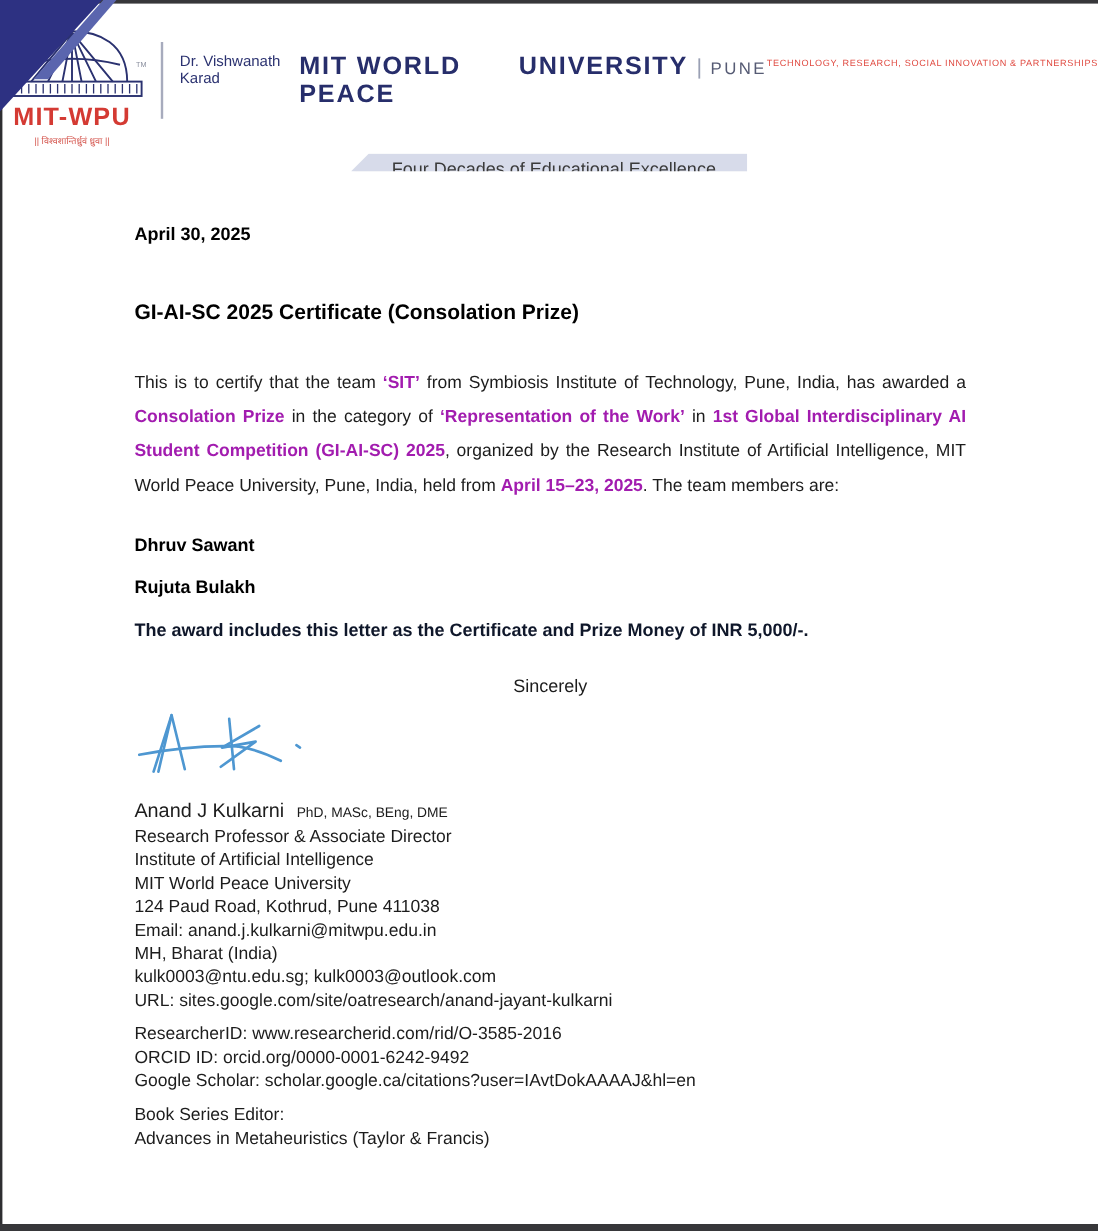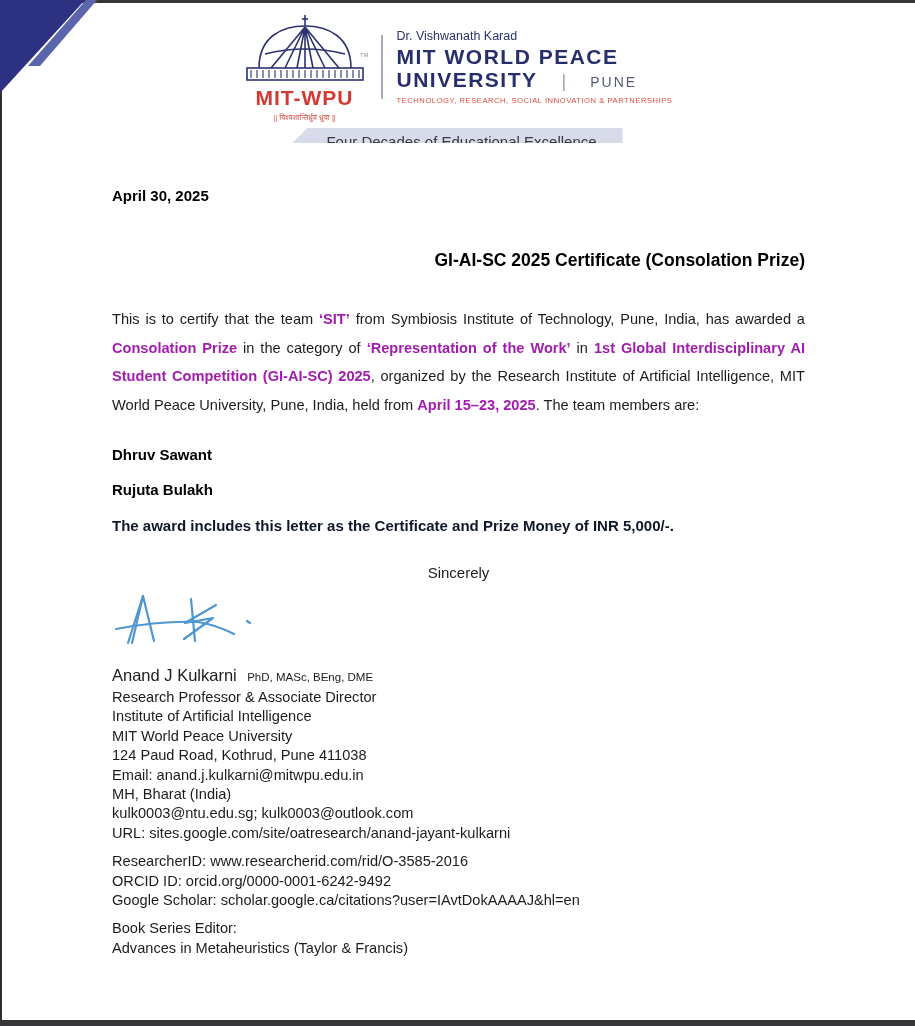--- a/index.html
+++ b/index.html
@@ -19,44 +19,44 @@
   .corner { position: absolute; top: 0; left: 0; z-index: 6; }
 
   
   .header { padding-top: 16px; display: flex; flex-direction: column; align-items: center; }
   .logo-row { display: flex; align-items: center; gap: 14px; height: 102px; }
   .logo-left { display: flex; flex-direction: column; align-items: center; width: 124px; position: relative; }
   .logo-tm { position: absolute; right: -2px; top: 40px; font-size: 6px; color: #8a8f9e; }
   .logo-acronym { color: #d43a33; font-weight: bold; font-size: 21px; letter-spacing: 1px; margin-top: 2px; }
   .logo-motto { color: #d4534b; font-size: 7.5px; margin-top: 2px; white-space: nowrap; }
   .logo-divider { width: 2px; height: 64px; background: #a7abbd; }
-  .logo-right { display: flex; flex-direction: column; }
+  .logo-right { display: flex; flex-direction: row; }
   .founder { color: #2b3270; font-size: 12.5px; margin-bottom: 2px; }
   .uni-line1 { color: #272e6b; font-size: 21px; font-weight: 800; letter-spacing: 1.5px; line-height: 23px; }
-  .uni-line2 { display: flex; align-items: baseline; gap: 24px; }
+  .uni-line2 { display: flex; align-items: baseline; gap: 7px; }
   .uni-line2 .pipe { color: #9aa0b4; font-weight: 300; font-size: 18px; }
   .uni-city { color: #565b74; font-size: 14px; letter-spacing: 2px; }
   .uni-tagline { color: #e04b42; font-size: 7.6px; letter-spacing: 0.55px; margin-top: 4px; white-space: nowrap; }
 
   
   .ribbon {
     margin-top: 10px;
     background: #d7dbea;
     color: #3a3a3a;
     font-size: 15px;
     height: 15px; line-height: 27px;
     padding: 0 26px 0 34px;
     clip-path: polygon(15px 0, 100% 0, 100% 100%, 0 100%);
     filter: drop-shadow(2px 2px 2px rgba(90,95,120,0.35));
   }
 
   
   .content { padding: 0 110px 0 112px; }
   .date { margin-top: 44px; font-size: 15px; font-weight: bold; color: #000; }
-  .title { margin-top: 46px; text-align: right; font-size: 17.5px; font-weight: bold; color: #000; }
+  .title { margin-top: 46px; text-align: left; font-size: 17.5px; font-weight: bold; color: #000; }
   .paragraph { margin-top: 34px; font-size: 14.6px; line-height: 28.5px; text-align: justify; color: #1c1c1c; }
   .paragraph b { color: #a21caf; }
   .members { margin-top: 26px; }
   .members div { font-size: 15px; font-weight: bold; color: #000; margin-bottom: 16px; line-height: 19px; }
   .award { margin-top: 18px; font-size: 15px; font-weight: bold; color: #0f172a; }
   .closing { margin-top: 30px; font-size: 15px; text-align: center; }
   .signature { margin-top: 8px; height: 58px; }
   .sig-block { margin-top: 14px; }
   .sig-name-line { line-height: 21px; }
   .sig-name { font-size: 16.5px; color: #1c1c1c; }

